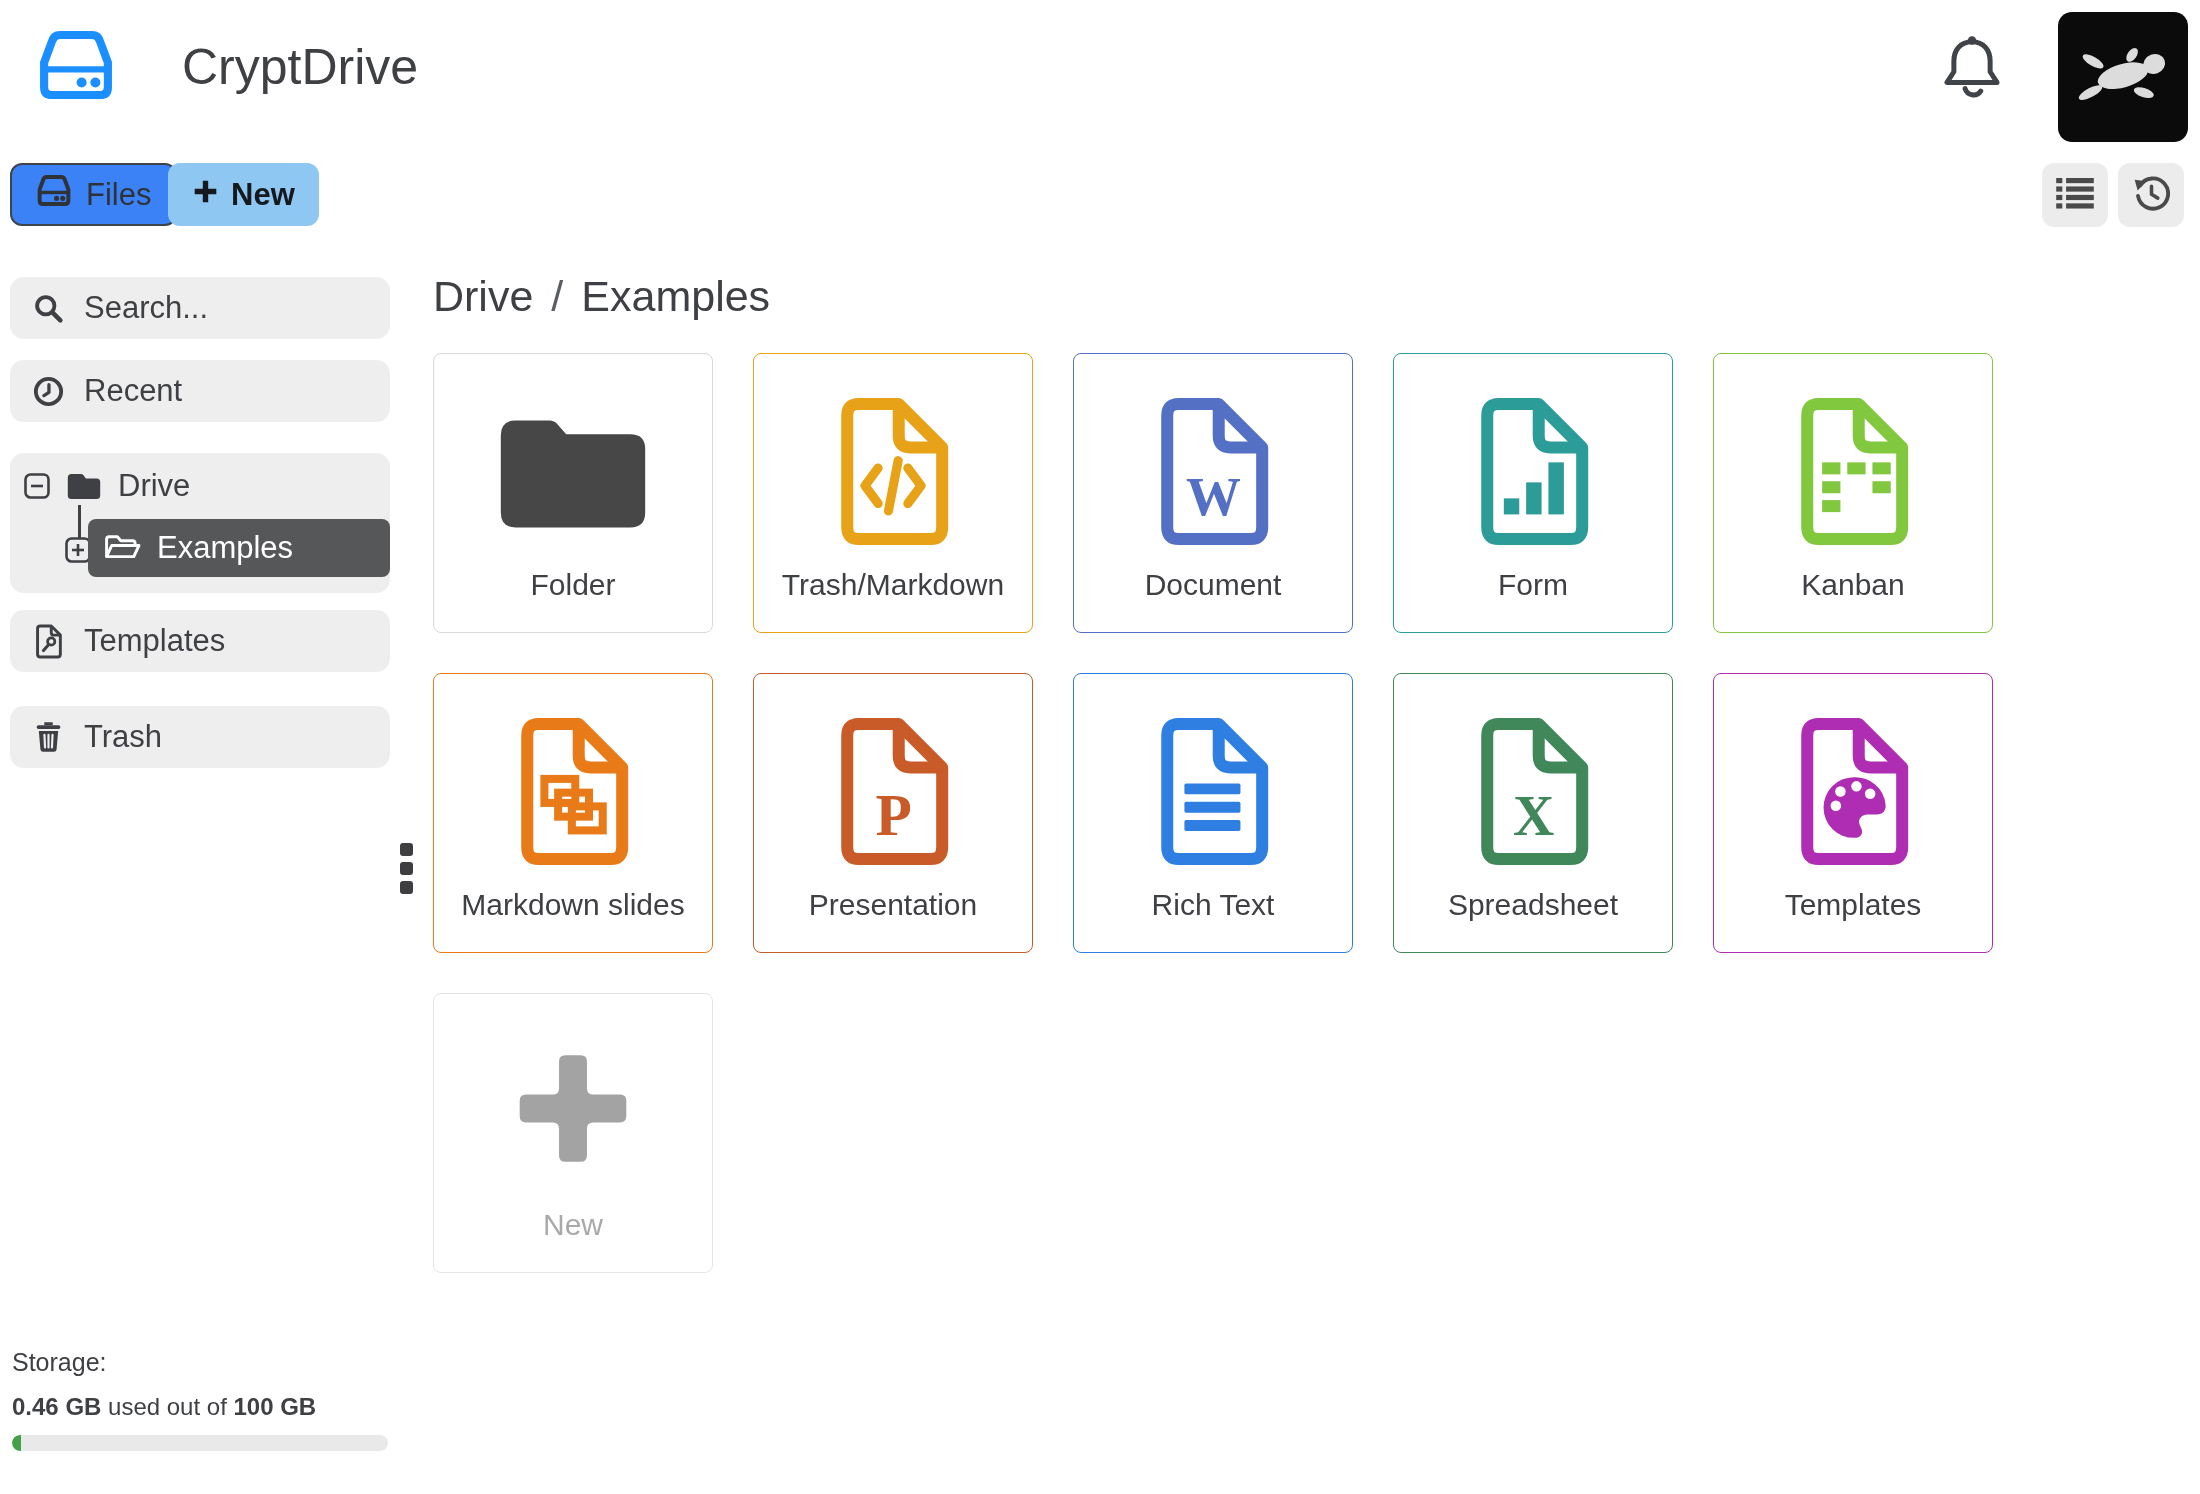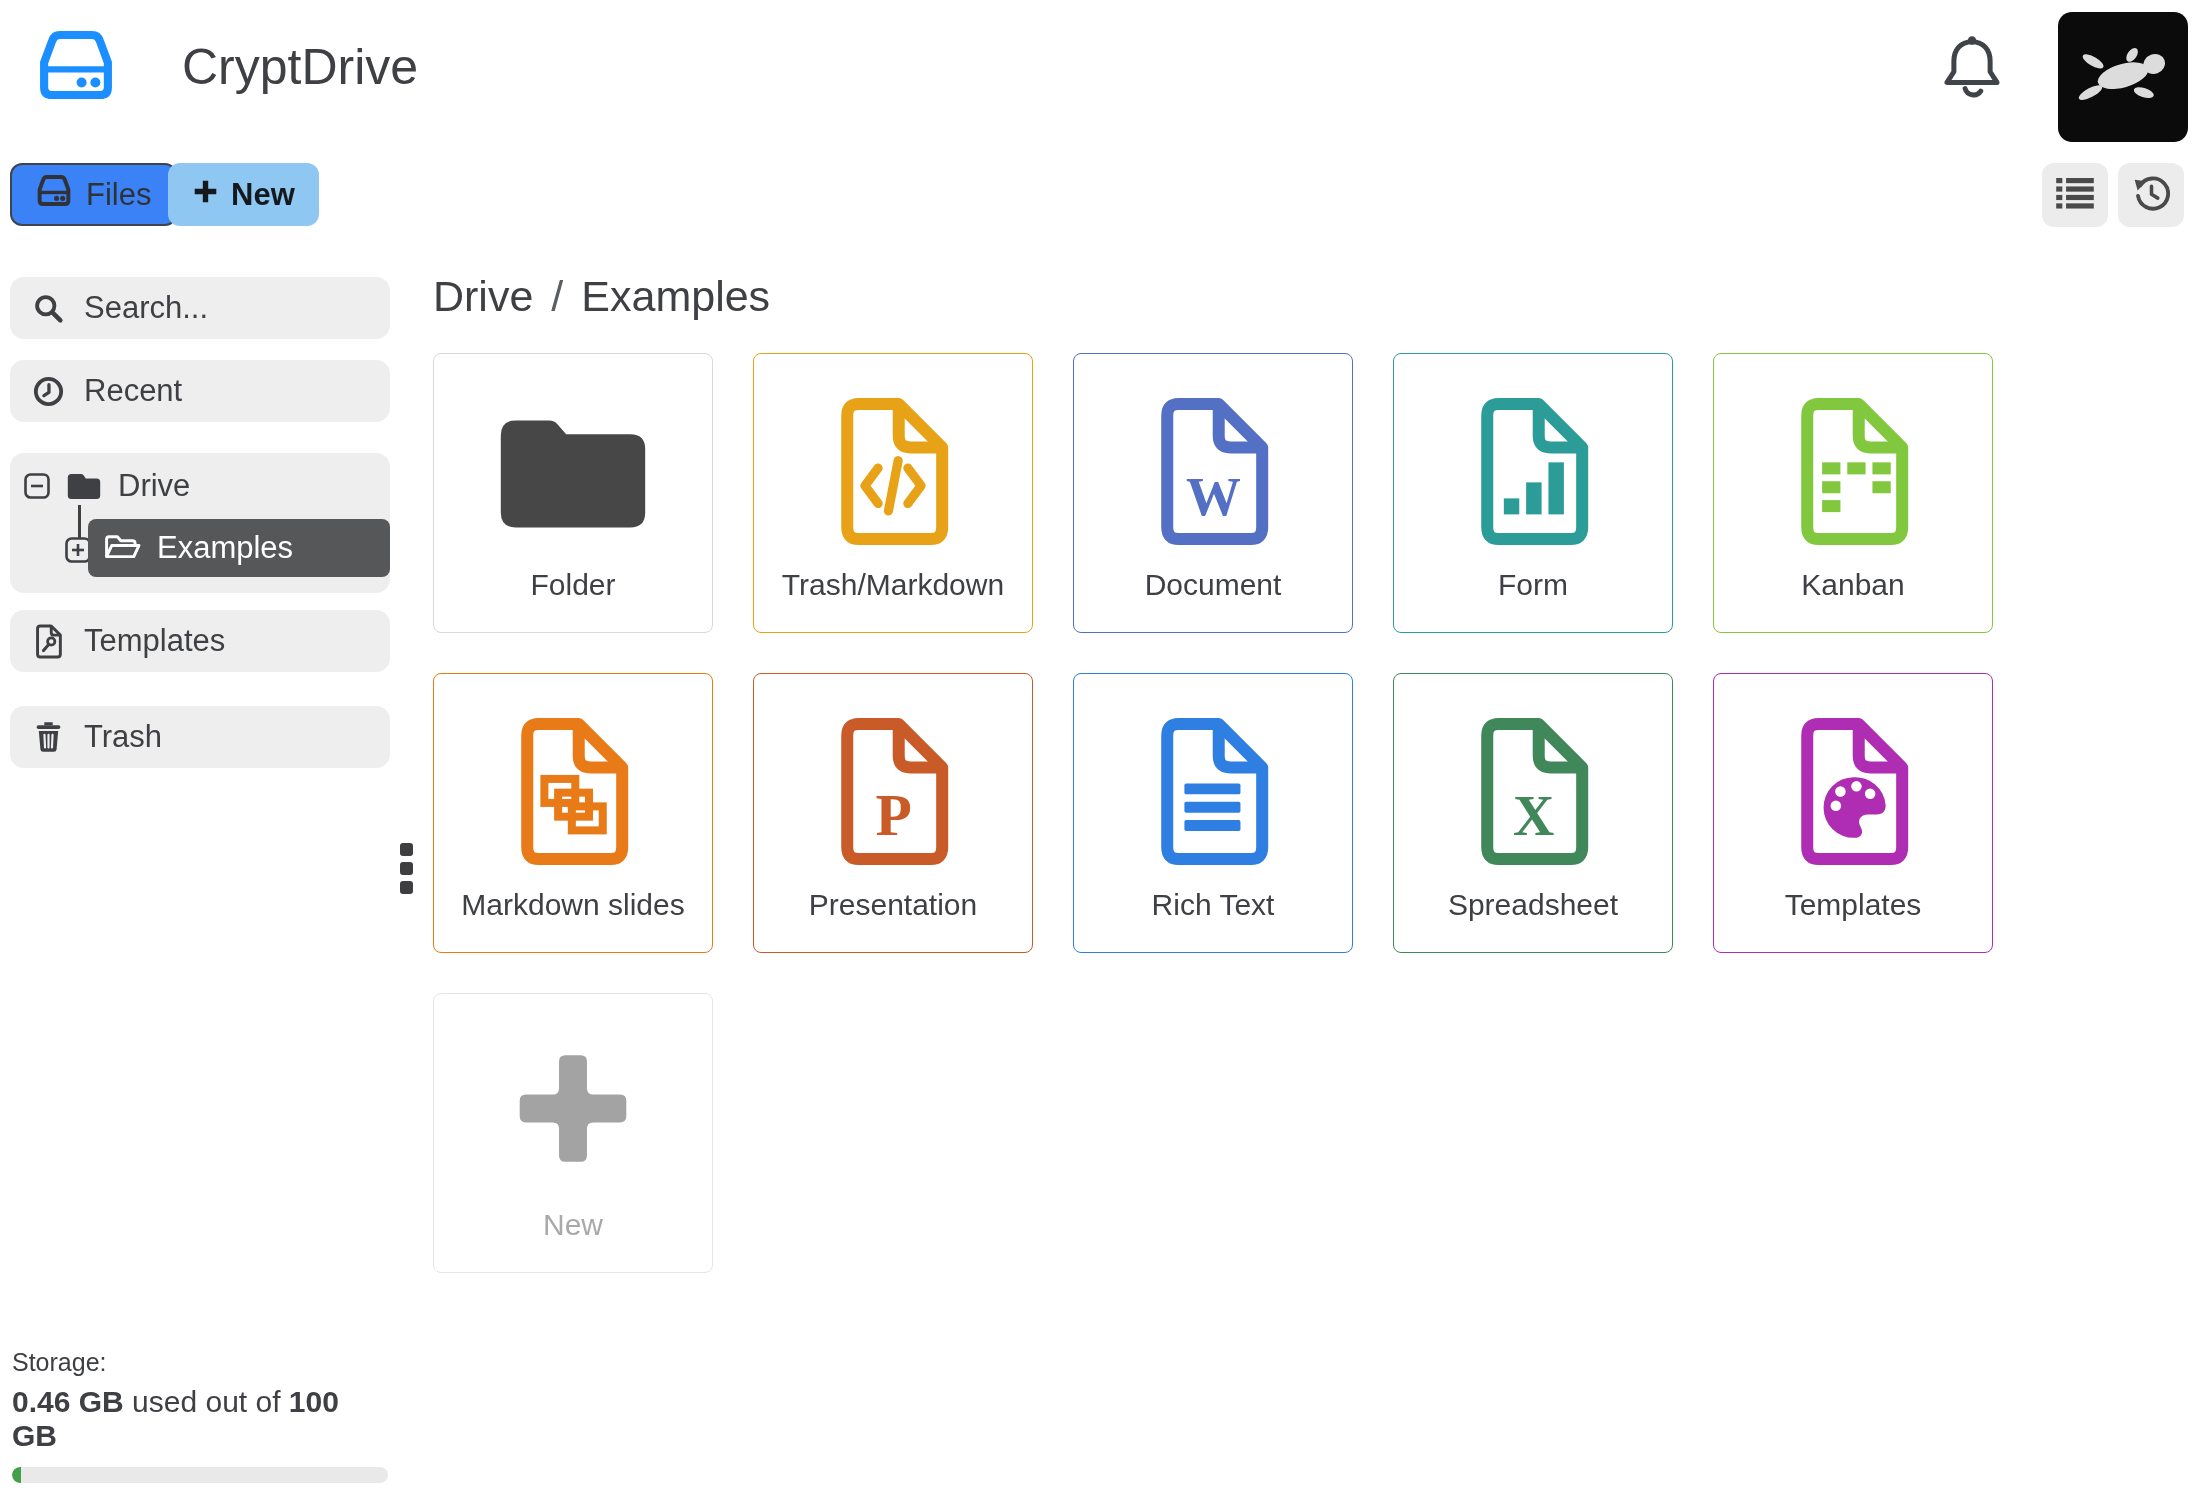--- a/index.html
+++ b/index.html
@@ -41,21 +41,21 @@
     display:flex; align-items:center; gap:15px; padding-left:16px; color:#fff; font-size:31px; cursor:pointer; }
   .tree-selected .ic { display:flex; color:#fff; }
   .templates { margin-bottom:34px; }
 
   .drag-handle { position:absolute; left:400px; top:843px; display:flex; flex-direction:column; gap:6px; cursor:col-resize; }
   .drag-handle i { width:13px; height:13px; background:#3e3e40; border-radius:3px; }
 
   
   .storage { position:absolute; left:12px; top:1348px; width:380px; }
   .storage-heading { font-size:25px; }
-  .storage-line { font-size:30px; margin-top:8px; }
+  .storage-line { font-size:24px; margin-top:16px; }
   .storage-line b { font-weight:700; }
   .progress { margin-top:14px; width:376px; height:16px; background:#e9e9e9; border-radius:9px; overflow:hidden; }
   .progress-fill { height:16px; background:#43a047; border-radius:9px 0 0 9px; min-width:9px; }
 
   
   .breadcrumb { position:absolute; left:433px; top:272px; font-size:43px; color:#3f4044; }
   .breadcrumb .sep { margin:0 18px; color:#5a5d61; }
   .breadcrumb .crumb { cursor:pointer; }
   .grid { position:absolute; left:433px; top:353px; display:grid; grid-template-columns:repeat(5,280px); gap:40px; }
   .card { width:280px; height:280px; background:#fff; border:1.5px solid; border-radius:8px; display:flex; flex-direction:column;

